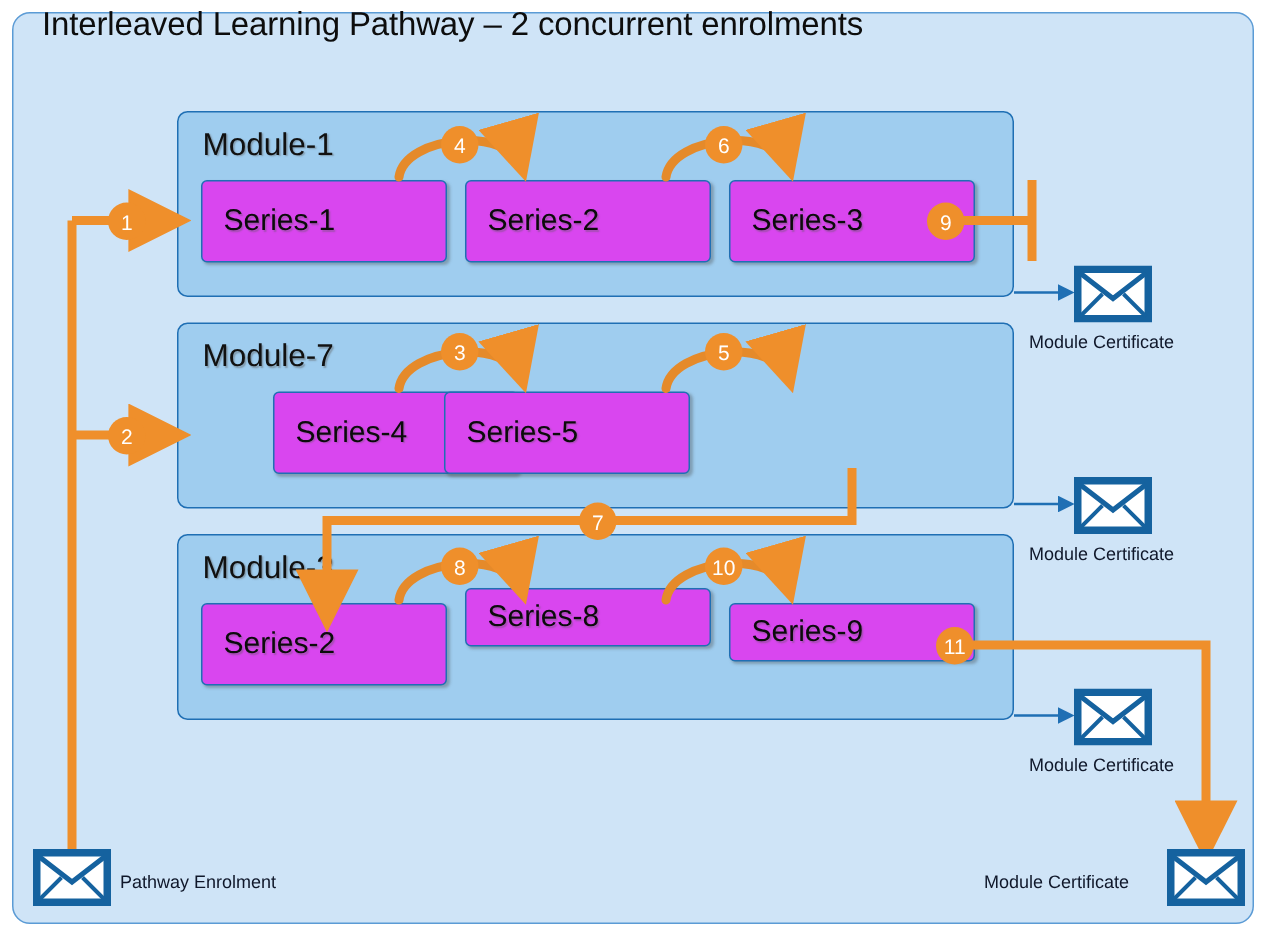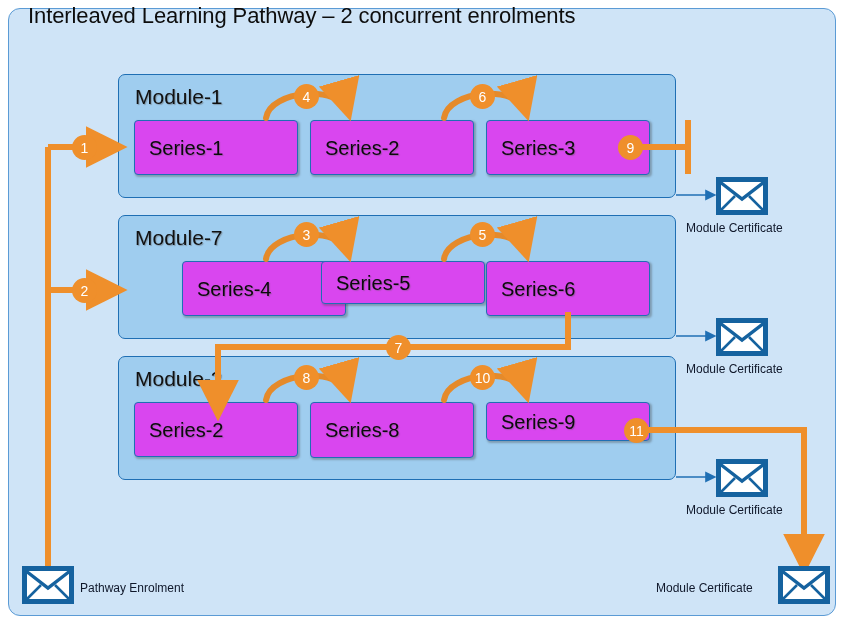--- a/index.html
+++ b/index.html
@@ -163,34 +163,31 @@
   <div class="series-box" style="left:486px; top:120px; width:164px; height:55px;">
     <div class="series-label">Series-3</div>
   </div>
 
   <div class="module-box" style="left:118px; top:215px; width:558px; height:124px;">
     <div class="module-label">Module-7</div>
   </div>
   <div class="series-box" style="left:134px; top:261px; width:164px; height:55px;margin-left:48px;">
     <div class="series-label">Series-4</div>
   </div>
-  <div class="series-box" style="left:321px; top:261px; width:164px; height:43px;">
+  <div class="series-box" style="left:296px; top:261px; width:164px; height:55px;">
     <div class="series-label">Series-5</div>
-  </div>
-  <div class="series-box" style="left:486px; top:261px; width:164px; height:55px;">
-    <div class="series-label">Series-6</div>
   </div>
 
   <div class="module-box" style="left:118px; top:356px; width:558px; height:124px;">
     <div class="module-label">Module-3</div>
   </div>
   <div class="series-box" style="left:134px; top:402px; width:164px; height:55px;">
     <div class="series-label">Series-2</div>
   </div>
-  <div class="series-box" style="left:310px; top:402px; width:164px; height:56px;">
+  <div class="series-box" style="left:310px; top:392px; width:164px; height:39px;">
     <div class="series-label">Series-8</div>
   </div>
   <div class="series-box" style="left:486px; top:402px; width:164px; height:39px;">
     <div class="series-label">Series-9</div>
   </div>
 
   <svg class="layer" id="arc-layer">
     <g stroke="#e58a2a" stroke-width="6" fill="none" stroke-linecap="round">
 
       <path d="M266,118 C270,90 340,84 348,112" marker-end="url(#ohead)"></path>

